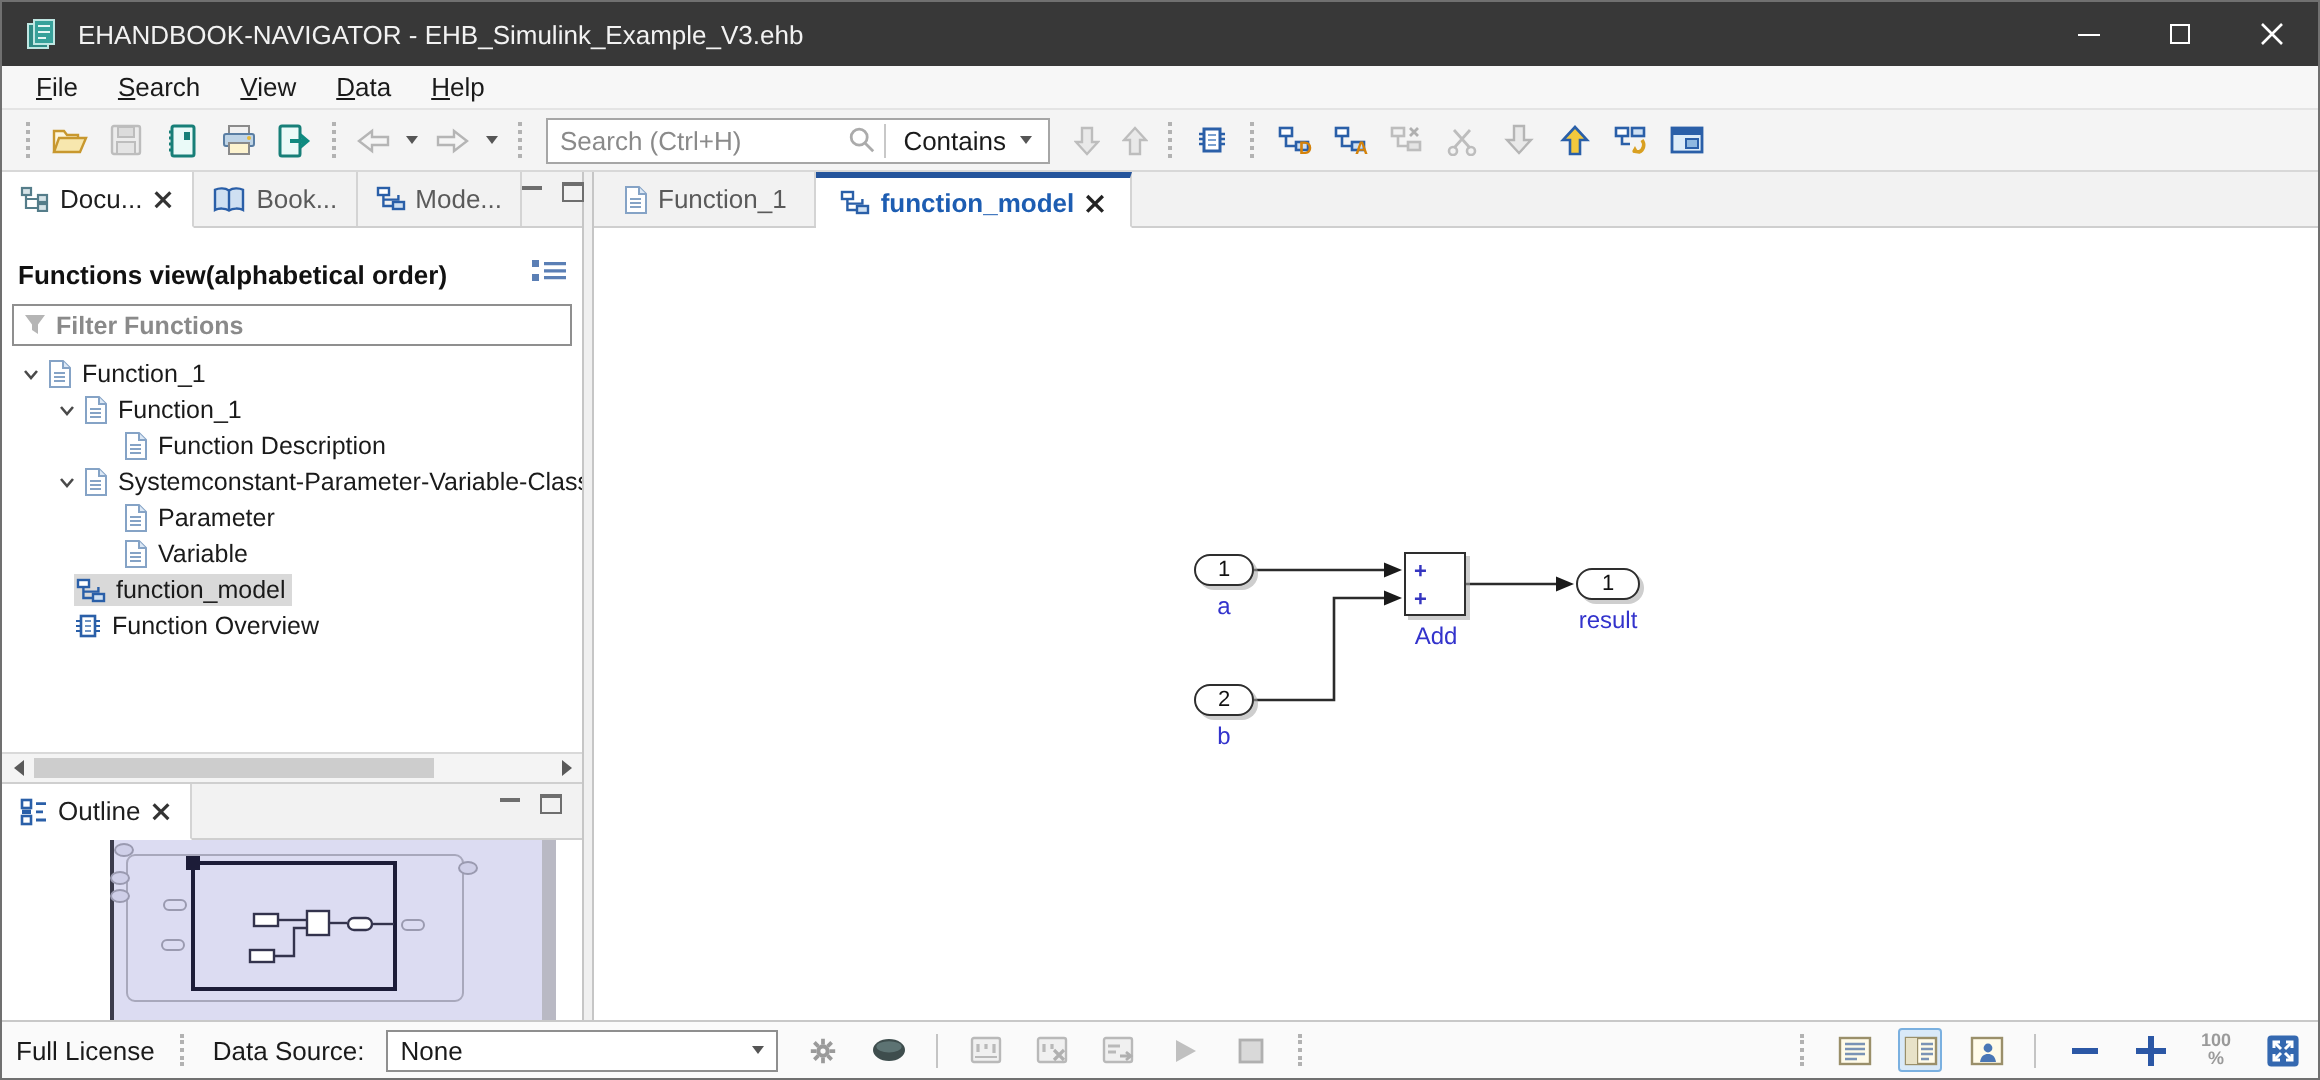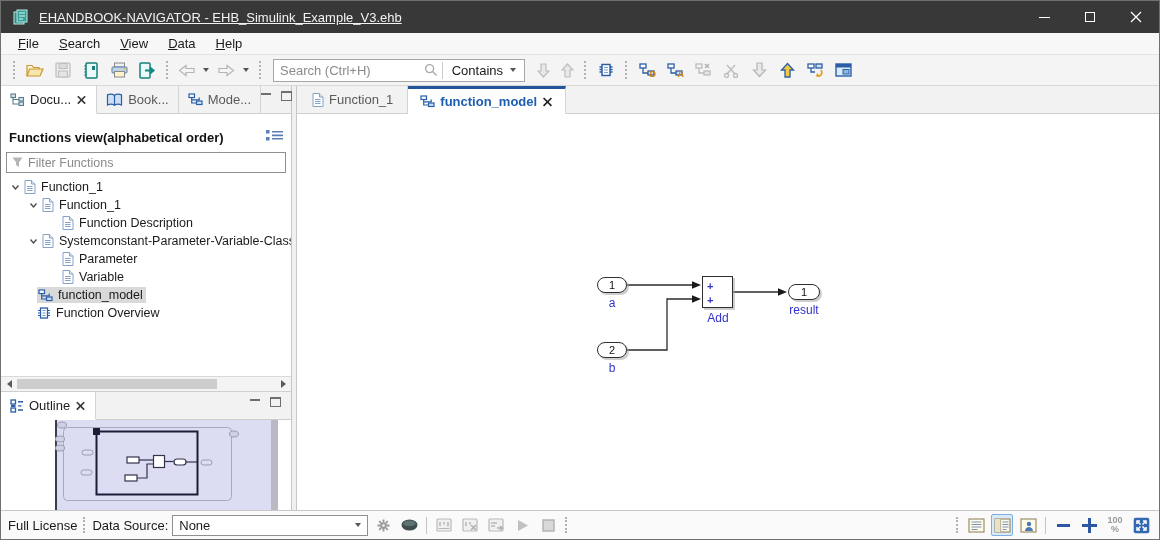--- a/index.html
+++ b/index.html
@@ -3,21 +3,21 @@
 <meta charset="utf-8">
 <style>
   * { box-sizing: border-box; margin: 0; padding: 0; }
   html,body { width:1160px; height:540px; }
   body { font-family:"Liberation Sans", sans-serif; font-size:13px; color:#1a1a1a; background:#fff; }
   .window { width:1160px; height:540px; border:1px solid #707070; display:flex; flex-direction:column; background:#fff; position:relative; }
 
   
   .titlebar { height:32px; background:#383838; display:flex; align-items:center; flex:none; }
   .title-appicon { width:18px; height:18px; margin:0 9px 0 11px; flex:none; }
-  .title-text { color:#f2f2f2; font-size:13px; white-space:nowrap;text-decoration:underline; }
+  .title-text { color:#f2f2f2; font-size:13px; white-space:nowrap; }
   .title-controls { margin-left:auto; display:flex; height:100%; }
   .tc-btn { width:46px; height:100%; display:flex; align-items:center; justify-content:center; cursor:pointer; }
   .glyph-min { width:11px; height:1px; background:#fff; }
   .glyph-max { width:10px; height:10px; border:1px solid #fff; }
 
   
   .menubar { height:21px; background:#f7f7f7; display:flex; align-items:center; padding-left:8px; gap:2px; flex:none; }
   .menu-item { padding:1px 9px 2px 9px; cursor:default; }
   .menu-item .mn { text-decoration:underline; }
 
@@ -53,21 +53,21 @@
   .x-close { width:11px; height:11px; position:relative; cursor:pointer; display:inline-block; }
   .x-close::before, .x-close::after { content:""; position:absolute; left:-1px; top:4.5px; width:13px; height:2px; background:#333; }
   .x-close::before { transform:rotate(45deg); }
   .x-close::after { transform:rotate(-45deg); }
   .x-close.blue::before,.x-close.blue::after { background:#222; }
 
   
   .view-header { padding:15px 8px 4px 8px; display:flex; align-items:center; }
   .view-header .vh-text { font-weight:bold; font-size:13px; color:#111; }
   .vh-icon { margin-left:auto; cursor:pointer; }
-  .filter-box { margin:3px 5px 1px 5px; height:21px; border:1px solid #8f8f8f; display:flex; align-items:center; gap:5px; padding:0 5px; background:#fff; }
+  .filter-box { margin:3px 5px 1px 5px; height:21px; border:1px solid #8f8f8f; display:flex; align-items:center; gap:5px; padding:0 5px; background:#fff;font-weight:bold; }
   .filter-text { color:#8a8a8a; font-size:12.5px; }
 
   
   .tree { flex:1; overflow:hidden; padding-top:4px; }
   .tree-row { height:18px; display:flex; align-items:center; white-space:nowrap; cursor:pointer; font-size:12.5px; }
   .sp { flex:none; display:inline-block; height:1px; }
   .sp6{width:6px;} .sp24{width:24px;} .sp36{width:36px;} .sp60{width:60px;}
   .twisty { width:16px; flex:none; display:flex; align-items:center; justify-content:center; cursor:pointer; }
   .ticon { flex:none; display:flex; align-items:center; margin-right:5px; }
   .sel-wrap { display:flex; align-items:center; padding:1px 3px 1px 1px; }
@@ -90,21 +90,21 @@
   .canvas { flex:1; position:relative; background:#fff; overflow:hidden; }
   .wires { position:absolute; left:0; top:0; }
   .block { position:absolute; background:#fff; border:1.4px solid #2e2e2e; box-shadow:2px 2px 0 rgba(165,165,165,.55); display:flex; align-items:center; justify-content:center; font-size:11px; color:#111; }
   .stadium { border-radius:9px; }
   .sumblock { justify-content:flex-start; }
   .plus { position:absolute; left:4px; color:#3535c0; font-size:11px; font-weight:bold; line-height:1; }
   .plus.p1 { top:4px; } .plus.p2 { top:18px; }
   .blk-label { position:absolute; color:#3333cc; font-size:12px; text-align:center; }
 
   
-  .statusbar { height:29px; flex:none; background:#fafafa; border-top:1px solid #c8c8c8; display:flex; align-items:center; padding:0 7px; gap:4px; font-size:13px; }
+  .statusbar { height:29px; flex:none; background:#fafafa; border-top:1px solid #c8c8c8; display:flex; align-items:center; padding:0 7px; gap:11px; font-size:13px; }
   .sb-grip { width:3px; height:16px; border-left:2px dotted #b2b2b2; margin:0 2px; }
   .sb-sep { width:1px; height:17px; background:#c4c4c4; margin:0 2px; }
   .ds-combo { width:196px; height:21px; border:1px solid #8f8f8f; background:#fff; display:flex; align-items:center; padding:0 6px; cursor:pointer; }
   .ds-combo .caret-down { margin-left:auto; }
   .sb-icon { width:22px; height:22px; display:flex; align-items:center; justify-content:center; flex:none; }
   .sb-icon.sel { background:#d9e9f8; border:1px solid #7ab0e0; border-radius:2px; }
   .zoomlabel { display:flex; flex-direction:column; align-items:center; line-height:1; color:#9a9a9a; font-size:9px; font-weight:bold; }
   .minus-g { width:13px; height:3px; background:#2b57a5; }
   .plus-g { position:relative; width:15px; height:15px; }
   .plus-g::before { content:""; position:absolute; left:0; top:6px; width:15px; height:3px; background:#2b57a5; }

